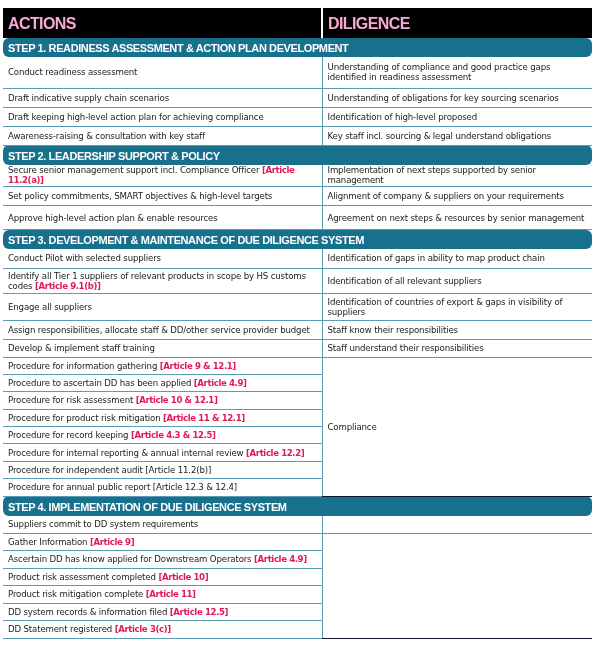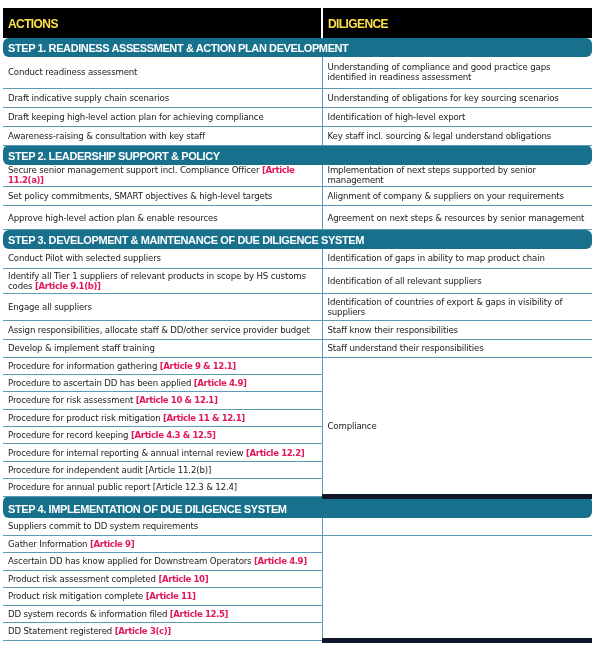--- a/index.html
+++ b/index.html
@@ -1,27 +1,27 @@
 <!DOCTYPE html>
 <html><head>
 <meta charset="utf-8">
 <style>
   html, body { margin: 0; padding: 0; background: #ffffff; }
   body { width: 600px; height: 650px; position: relative; overflow: hidden; font-family: "DejaVu Sans", sans-serif; }
   #tbl { position: absolute; left: 3px; top: 8px; width: 589px; }
   table { border-collapse: collapse; width: 589px; table-layout: fixed; }
   td { padding: 0 5px; vertical-align: middle; font-size: 8.6px; color: #222; line-height: 10px; letter-spacing: -0.15px; }
-  .hdr td { background: #000; color: #fde047; font-family: "Liberation Sans", sans-serif; font-weight: bold; font-size: 12px; letter-spacing: -0.6px; height: 28px; padding-top: 2px; }
+  .hdr td { background: #000; color: #f9a8d4; font-family: "Liberation Sans", sans-serif; font-weight: bold; font-size: 16px; letter-spacing: -0.6px; height: 28px; padding-top: 2px; }
   .hdr td.l { border-right: 2px solid #ffffff; }
   .step td { background: #18718c; color: #fff; font-family: "Liberation Sans", sans-serif; font-weight: bold; font-size: 11px; letter-spacing: -0.4px; height: 18px; padding-top: 1px; border-radius: 6px; }
   .row td { border-bottom: 1px solid #5b9bb5; }
   .row td.l { border-right: 1.5px solid #5b9bb5; }
   .row td.r { }
   .ref { color: #e0195a; font-weight: bold; letter-spacing: -0.4px; }
-  td.span { border-bottom: 5px solid #0f172a; }
+  td.span { border-bottom: 1px solid #0f172a; }
 </style>
 </head>
 <body>
 
 <div id="tbl">
 <table>
   <colgroup>
         <col style="width:319px">
         <col style="width:270px">
       </colgroup>
@@ -37,21 +37,21 @@
   <tr class="row" style="height:31px">
     <td class="l"><span>Conduct readiness assessment</span></td>
     <td class="r">Understanding of compliance and good practice gaps identified in readiness assessment</td>
   </tr>
   <tr class="row" style="height:19px">
     <td class="l"><span>Draft indicative supply chain scenarios</span></td>
     <td class="r">Understanding of obligations for key sourcing scenarios</td>
   </tr>
   <tr class="row" style="height:19px">
     <td class="l"><span>Draft keeping high-level action plan for achieving compliance</span></td>
-    <td class="r">Identification of high-level export</td>
+    <td class="r">Identification of high-level proposed</td>
   </tr>
   <tr class="row" style="height:19px">
     <td class="l"><span>Awareness-raising &amp; consultation with key staff</span></td>
     <td class="r">Key staff incl. sourcing &amp; legal understand obligations</td>
   </tr>
 
   <tr class="step">
     <td colspan="2">STEP 2. LEADERSHIP SUPPORT &amp; POLICY</td>
   </tr>
   <tr class="row" style="height:22px">

